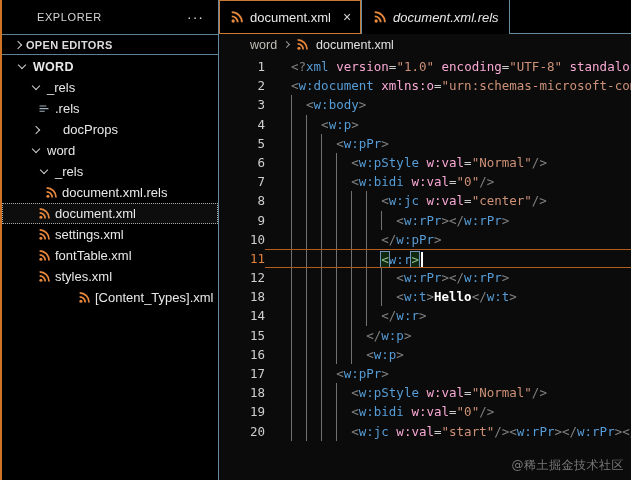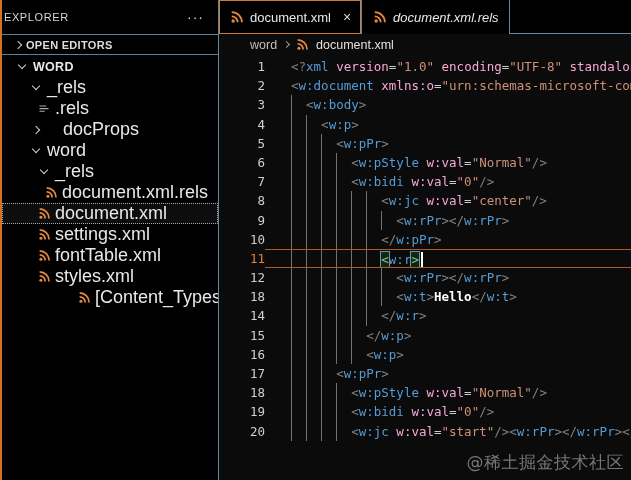--- a/index.html
+++ b/index.html
@@ -8,28 +8,28 @@
     position:relative; width:631px; height:480px; overflow:hidden;
     background:#000; font-family:"Liberation Sans", sans-serif;
     color:#e6e6e6; -webkit-font-smoothing:antialiased;
   }
   
   .stripe { position:absolute; left:0; top:0; width:2px; height:100%; background:#cf7326; z-index:5; }
 
   
   .sidebar { position:absolute; left:2px; top:0; width:216px; height:100%; background:#000; }
   .sidebar-sep { position:absolute; left:218px; top:0; width:1px; height:100%; background:#66899e; z-index:4; }
-  .explorer-head { height:34px; display:flex; align-items:center; justify-content:space-between; padding:0 14px 0 2px; }
+  .explorer-head { height:34px; display:flex; align-items:center; justify-content:space-between; padding:0 14px 0 35px; }
   .explorer-title { font-size:11px; letter-spacing:.6px; color:#d6d6d6; }
   .more-btn { color:#d6d6d6; font-size:14px; letter-spacing:1px; line-height:10px; cursor:pointer; }
   .section-row { height:21px; display:flex; align-items:center; padding-left:8px;
     border-top:1px solid #5e8196; border-bottom:1px solid #5e8196;
     font-size:11px; font-weight:bold; color:#dcdcdc; letter-spacing:.3px; }
   .tree { padding-top:1px; }
-  .tree-row { height:21px; display:flex; align-items:center; font-size:18px; color:#e8e8e8; cursor:pointer; position:relative; white-space:nowrap; }
+  .tree-row { height:21px; display:flex; align-items:center; font-size:13px; color:#e8e8e8; cursor:pointer; position:relative; white-space:nowrap; }
   .tree-row.root-row { font-weight:bold; font-size:12.5px; letter-spacing:.3px; }
   .tree-row.selected { outline:1px dotted #a8a8a8; outline-offset:-1px; background:#0d0d0d; }
   .slot { width:16px; height:16px; flex:none; display:flex; align-items:center; justify-content:center; }
   .chev { width:6px; height:6px; border-right:1.4px solid #cfcfcf; border-bottom:1.4px solid #cfcfcf; display:inline-block; }
   .chev.right { transform:rotate(-45deg); }
   .chev.down  { transform:rotate(45deg); margin-top:-3px; }
   .tree-label { margin-left:3px; }
 
   
   .editor-col { position:absolute; left:219px; top:0; width:412px; height:100%; background:#0b0b0b; }
@@ -55,21 +55,21 @@
     background:repeating-linear-gradient(to right, rgba(255,255,255,.42) 0, rgba(255,255,255,.42) 1px, transparent 1px, transparent 2ch); }
   .tk-p { color:#808080; }
   .tk-t { color:#569cd6; }
   .tk-n { color:#f9a8d4; }
   .tk-e { color:#cccccc; }
   .tk-s { color:#ce9178; }
   .tk-x { color:#ffffff; font-weight:bold; }
   .tk-m { color:#8fbf8f; outline:1px solid #6d94b8; background:rgba(30,110,30,.30); }
   .caret { display:inline-block; width:2px; height:15px; background:#ffffff; vertical-align:text-bottom; margin-left:2px; }
 
-  .watermark { position:absolute; right:7px; bottom:6px; font-size:17px; color:#777777; letter-spacing:.5px;
+  .watermark { position:absolute; right:7px; bottom:6px; font-size:12px; color:#777777; letter-spacing:.5px;
                font-family:"DejaVu Sans", sans-serif; }
 
   
   .xml-icon svg, .file-icon svg { display:block; }
 </style>
 </head>
 <body>
 
 <div class="app">
   <div class="stripe"></div>

